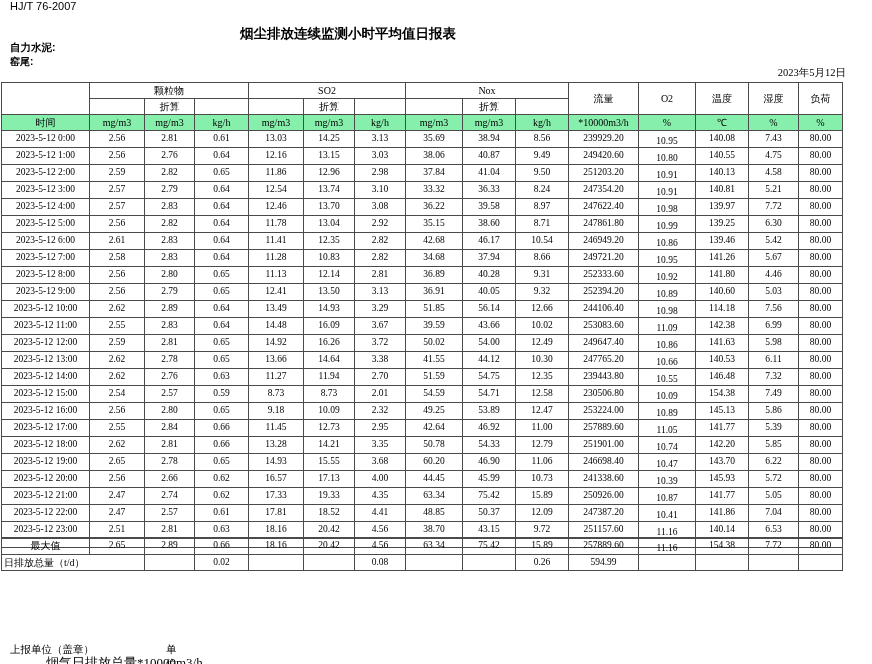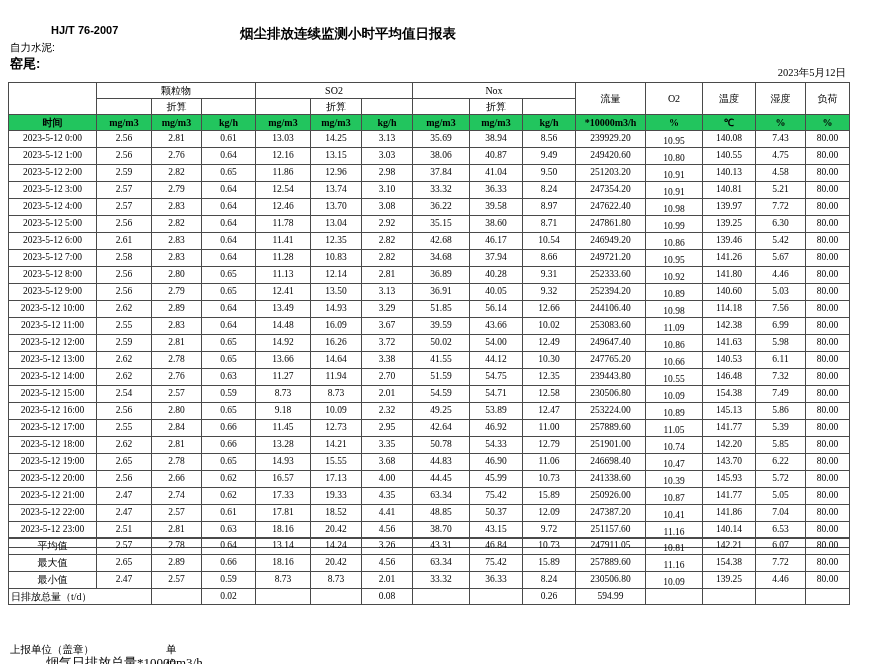--- a/index.html
+++ b/index.html
@@ -1,36 +1,36 @@
 <!DOCTYPE html>
 <html><head>
 <meta charset="utf-8">
 <style>
   html,body { margin:0; padding:0; }
   body {
     width:872px; height:664px; background:#ffffff; color:#000;
     font-family:"Liberation Serif", serif;
     position:relative; overflow:hidden;
   }
-  .std   { position:absolute; left:10px; top:24px;  font-family:"Liberation Sans",sans-serif; font-weight:bold; font-size:11px;margin-left:41px; }
+  .std   { position:absolute; left:10px; top:0;  font-family:"Liberation Sans",sans-serif; font-weight:normal; font-size:11px; }
   .title { position:absolute; left:0; top:25px; width:696px; text-align:center; font-family:"Liberation Sans",sans-serif; font-weight:bold; font-size:13.5px; }
-  .company { position:absolute; left:10px; top:41px; font-family:"Liberation Sans",sans-serif; font-weight:normal; font-size:10.5px; }
-  .stack   { position:absolute; left:10px; top:55px; font-family:"Liberation Sans",sans-serif; font-weight:bold; font-size:13px; }
+  .company { position:absolute; left:10px; top:41px; font-family:"Liberation Sans",sans-serif; font-weight:bold; font-size:10.5px; }
+  .stack   { position:absolute; left:10px; top:55px; font-family:"Liberation Sans",sans-serif; font-weight:bold; font-size:10px; }
   .date    { position:absolute; right:26px; top:66px; font-size:10.5px; }
 
-  table { border-collapse:collapse; table-layout:fixed; position:absolute; left:8px;padding-left:32px; }
+  table { border-collapse:collapse; table-layout:fixed; position:absolute; left:1px;padding-left:32px; }
   table.main { top:82px; }
   table.sum  { top:537px; }
   td {
     border:1px solid #4a4a4a;
     font-size:9.5px; line-height:1; text-align:center; vertical-align:middle;
     padding:0; height:15px; overflow:hidden; white-space:nowrap;
   }
   thead td { font-size:10px; }
-  tr.units td { background:#22c55e;font-weight:bold; }
+  tr.units td { background:#86efac; }
   td.o2 { vertical-align:bottom; padding-bottom:1px; }
   td.lbl { font-size:10px; }
   td.total-lbl { text-align:left; padding-left:2px; font-size:10px; }
   tr.spacer td { height:8px; }
 
   .note { position:absolute; left:10px; top:654px; font-size:13px;margin-left:36px; }
   .foot { position:absolute; left:10px; top:643px; font-size:10.5px; }
   .foot .unit2 { position:absolute; left:156px; top:0; }
 </style>
 </head>
@@ -426,21 +426,21 @@
         <td>80.00</td>
       </tr>
       <tr>
         <td>2023-5-12 19:00</td>
         <td>2.65</td>
         <td>2.78</td>
         <td>0.65</td>
         <td>14.93</td>
         <td>15.55</td>
         <td>3.68</td>
-        <td>44.83</td>
+        <td>60.20</td>
         <td>46.90</td>
         <td>11.06</td>
         <td>246698.40</td>
         <td class="o2">10.47</td>
         <td>143.70</td>
         <td>6.22</td>
         <td>80.00</td>
       </tr>
       <tr>
         <td>2023-5-12 20:00</td>
@@ -543,71 +543,37 @@
       <col style="width:53px">
       <col style="width:53px">
     <col style="width:70px">
       <col style="width:57px">
       <col style="width:53px">
       <col style="width:50px">
       <col style="width:44px">
   </colgroup>
   <tbody>
       <tr>
-        <td class="lbl">平均值</td>
-        <td>2.57</td>
-        <td>2.78</td>
-        <td>0.64</td>
-        <td>13.14</td>
-        <td>14.24</td>
-        <td>3.26</td>
-        <td>43.31</td>
-        <td>46.84</td>
-        <td>10.73</td>
-        <td>247911.05</td>
-        <td class="o2">10.81</td>
-        <td>142.21</td>
-        <td>6.07</td>
-        <td>80.00</td>
-      </tr>
-      <tr>
         <td class="lbl">最大值</td>
         <td>2.65</td>
         <td>2.89</td>
         <td>0.66</td>
         <td>18.16</td>
         <td>20.42</td>
         <td>4.56</td>
         <td>63.34</td>
         <td>75.42</td>
         <td>15.89</td>
         <td>257889.60</td>
         <td class="o2">11.16</td>
         <td>154.38</td>
         <td>7.72</td>
         <td>80.00</td>
       </tr>
       <tr>
-        <td class="lbl">最小值</td>
-        <td>2.47</td>
-        <td>2.57</td>
-        <td>0.59</td>
-        <td>8.73</td>
-        <td>8.73</td>
-        <td>2.01</td>
-        <td>33.32</td>
-        <td>36.33</td>
-        <td>8.24</td>
-        <td>230506.80</td>
-        <td class="o2">10.09</td>
-        <td>139.25</td>
-        <td>4.46</td>
-        <td>80.00</td>
-      </tr>
-      <tr>
         <td class="total-lbl" colspan="2">日排放总量（t/d）</td>
         <td></td>
         <td>0.02</td>
         <td></td>
         <td></td>
         <td>0.08</td>
         <td></td>
         <td></td>
         <td>0.26</td>
         <td>594.99</td>

